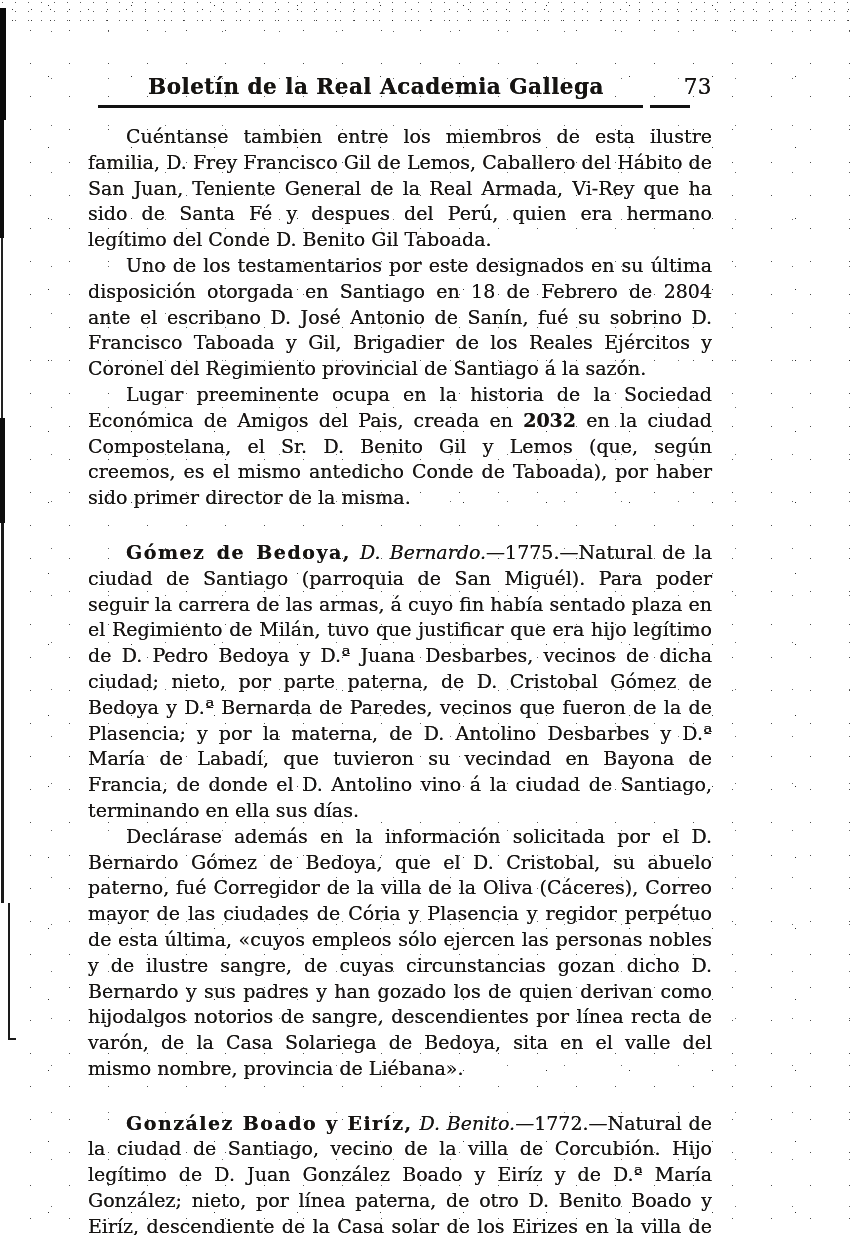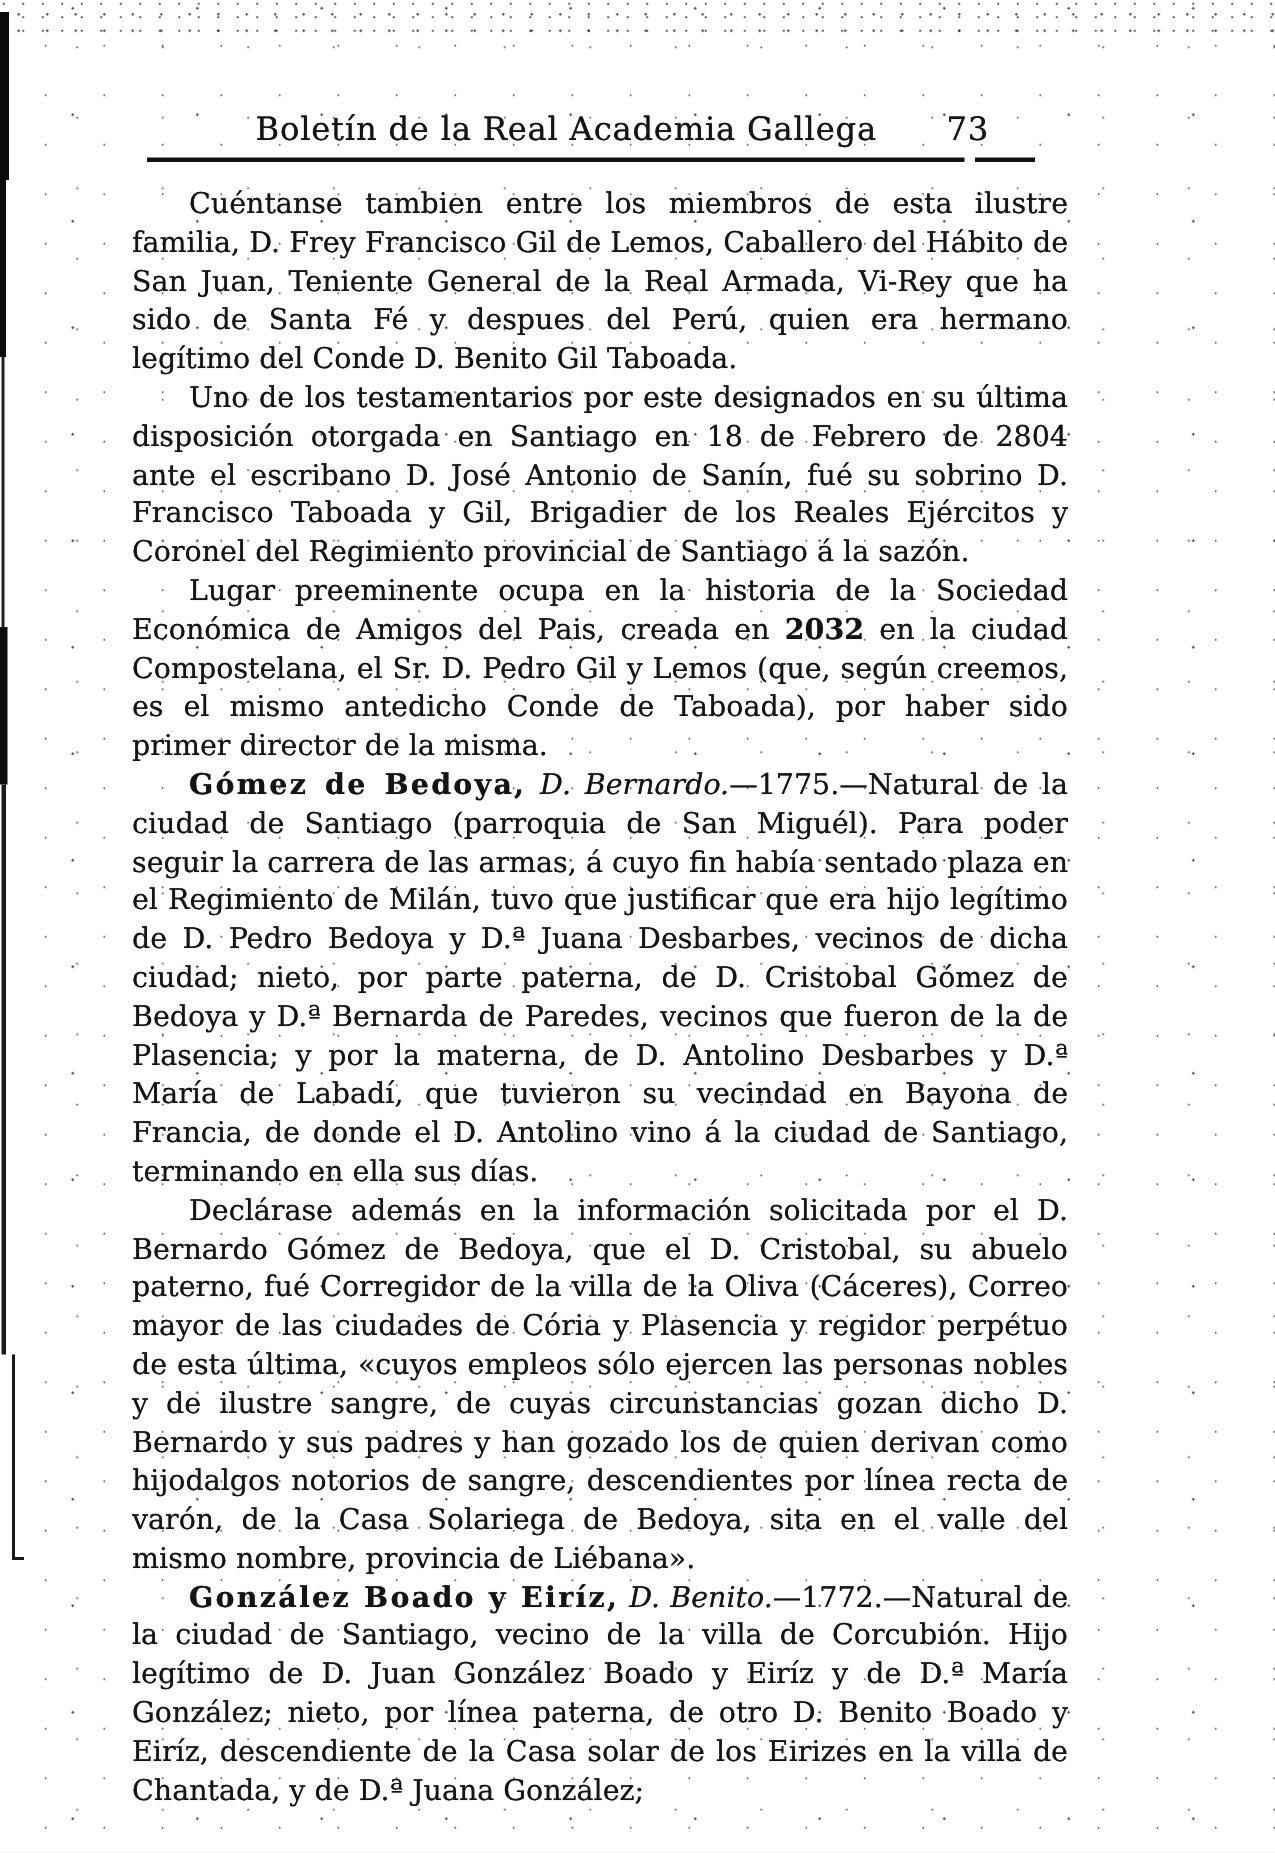--- a/index.html
+++ b/index.html
@@ -52,28 +52,27 @@
     width: 624px;
   }
   .header-row {
     display: flex;
     align-items: baseline;
     font-size: 21.5px;
     letter-spacing: .5px;
   }
   .header-title {
     flex: 1;
-    text-align: center;
     padding-left: 60px;
-    font-weight: 400;
+    font-weight: 700;
     text-shadow: 0 0 .5px #222;
   }
   .page-number {
     width: 105px;
-    text-align: left;
+    text-align: right;
     padding-left: 24px;
     box-sizing: border-box;
     text-shadow: 0 0 .5px #222;
   }
   .header-rule {
     display: flex;
     width: 592px;
     margin-left: 10px;
     margin-top: 6px;
     gap: 7px;
@@ -85,21 +84,21 @@
     margin-top: 16px;
     font-size: 19px;
     line-height: 25.8px;
     text-align: justify;
     text-shadow: 0 0 .45px rgba(20,18,16,.8);
   }
   .body-text p {
     margin: 0;
     text-indent: 38px;
   }
-  p.entry { }
+  p.entry { margin-top: 29px; }
   .entry-name   { font-weight: bold; letter-spacing: 1.5px; }
   .entry-person { font-style: italic; }
   .bold-year    { font-weight: bold; }
 </style>
 </head>
 <body>
 
 <div class="paper">
 
   <div class="noise-top"></div>
@@ -123,21 +122,21 @@
       <span class="seg-main"></span>
       <span class="seg-page"></span>
     </div>
 
     <div class="body-text">
 
       <p>Cuéntanse tambien entre los miembros de esta ilustre familia, D. Frey Francisco Gil de Lemos, Caballero del Hábito de San Juan, Teniente General de la Real Armada, Vi-Rey que ha sido de Santa Fé y despues del Perú, quien era hermano legítimo del Conde D. Benito Gil Taboada.</p>
 
       <p>Uno de los testamentarios por este designados en su última disposición otorgada en Santiago en 18 de Febrero de 2804 ante el escribano D. José Antonio de Sanín, fué su sobrino D. Francisco Taboada y Gil, Brigadier de los Reales Ejércitos y Coronel del Regimiento provincial de Santiago á la sazón.</p>
 
-      <p><span>Lugar preeminente ocupa en la historia de la Sociedad Económica de Amigos del Pais, creada en </span><span class="bold-year">2032</span><span> en la ciudad Compostelana, el Sr. D. Pedro Gil y Lemos (que, según creemos, es el mismo antedicho Conde de Taboada), por haber sido primer director de la misma.</span></p>
+      <p><span>Lugar preeminente ocupa en la historia de la Sociedad Económica de Amigos del Pais, creada en </span><span class="bold-year">2032</span><span> en la ciudad Compostelana, el Sr. D. Benito Gil y Lemos (que, según creemos, es el mismo antedicho Conde de Taboada), por haber sido primer director de la misma.</span></p>
 
       <p class="entry"><span class="entry-name">Gómez de Bedoya,</span> <span class="entry-person">D. Bernardo.</span><span>—1775.—Natural de la ciudad de Santiago (parroquia de San Miguél). Para poder seguir la carrera de las armas, á cuyo fin había sentado plaza en el Regimiento de Milán, tuvo que justificar que era hijo legítimo de D. Pedro Bedoya y D.ª Juana Desbarbes, vecinos de dicha ciudad; nieto, por parte paterna, de D. Cristobal Gómez de Bedoya y D.ª Bernarda de Paredes, vecinos que fueron de la de Plasencia; y por la materna, de D. Antolino Desbarbes y D.ª María de Labadí, que tuvieron su vecindad en Bayona de Francia, de donde el D. Antolino vino á la ciudad de Santiago, terminando en ella sus días.</span></p>
 
       <p>Declárase además en la información solicitada por el D. Bernardo Gómez de Bedoya, que el D. Cristobal, su abuelo paterno, fué Corregidor de la villa de la Oliva (Cáceres), Correo mayor de las ciudades de Cória y Plasencia y regidor perpétuo de esta última, «cuyos empleos sólo ejercen las personas nobles y de ilustre sangre, de cuyas circunstancias gozan dicho D. Bernardo y sus padres y han gozado los de quien derivan como hijodalgos notorios de sangre, descendientes por línea recta de varón, de la Casa Solariega de Bedoya, sita en el valle del mismo nombre, provincia de Liébana».</p>
 
       <p class="entry"><span class="entry-name">González Boado y Eiríz,</span> <span class="entry-person">D. Benito.</span><span>—1772.—Natural de la ciudad de Santiago, vecino de la villa de Corcubión. Hijo legítimo de D. Juan González Boado y Eiríz y de D.ª María González; nieto, por línea paterna, de otro D. Benito Boado y Eiríz, descendiente de la Casa solar de los Eirizes en la villa de Chantada, y de D.ª Juana González;</span></p>
 
     </div>
   </div>
 </div>

